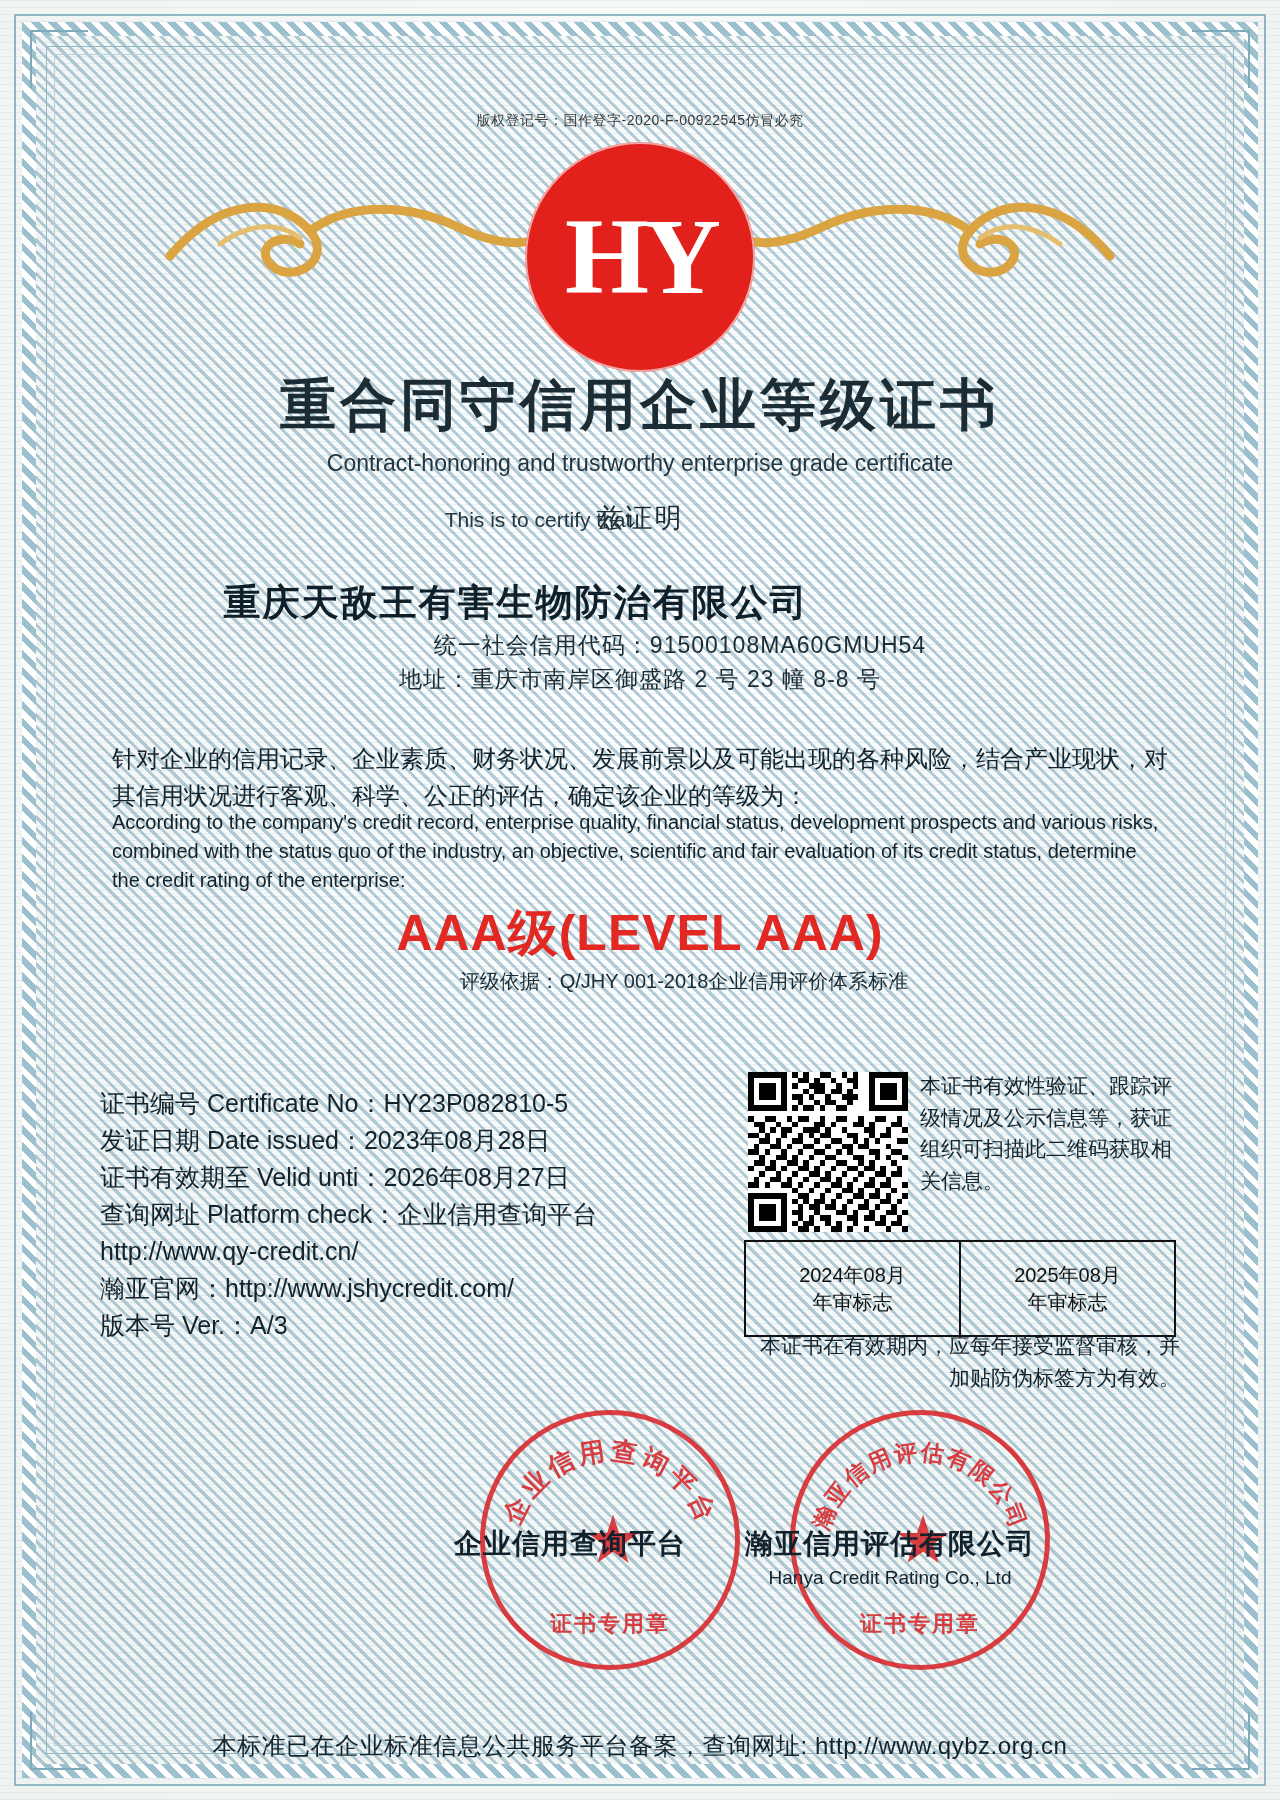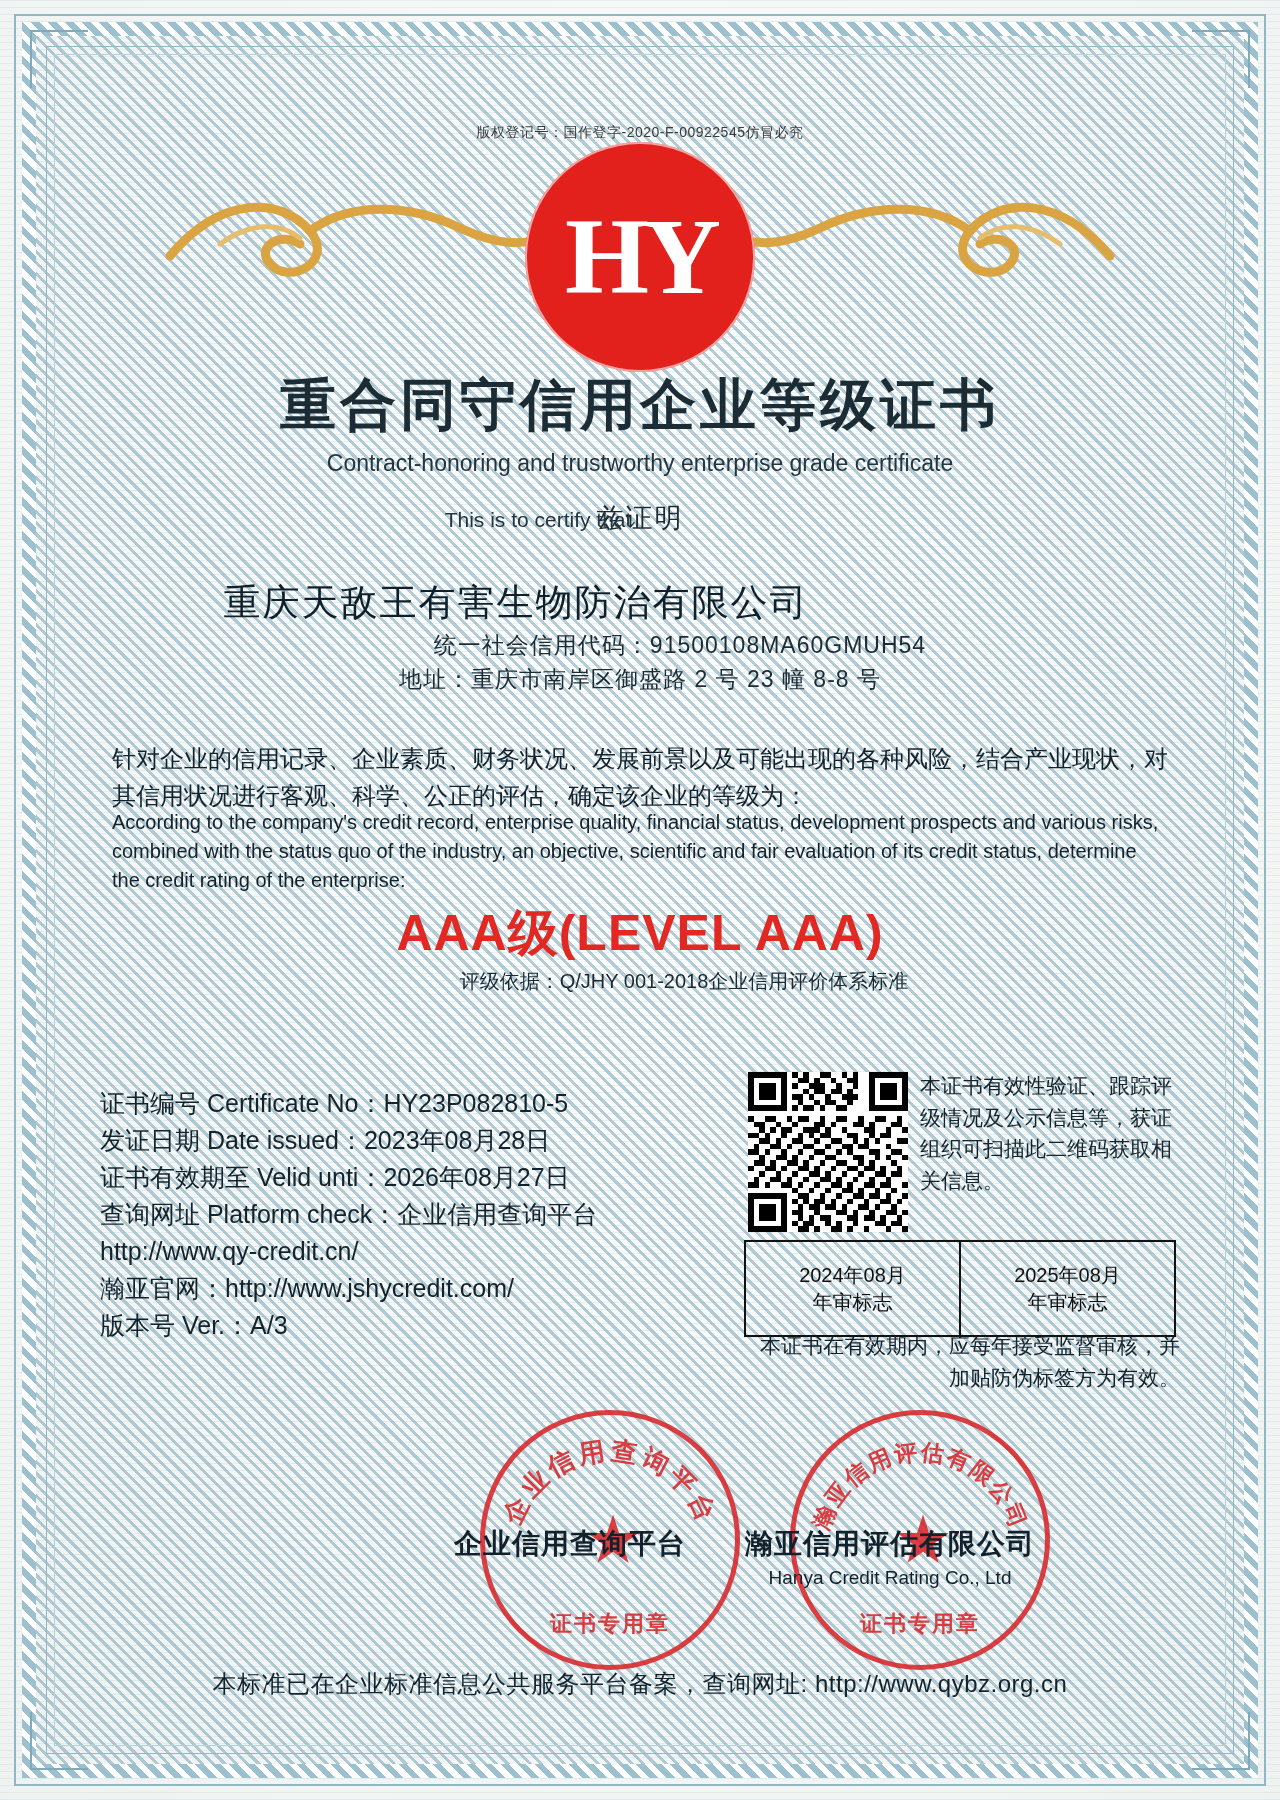--- a/index.html
+++ b/index.html
@@ -51,21 +51,21 @@
   }
   .corner.tl{left:30px;top:30px;border-right:none;border-bottom:none;}
   .corner.tr{right:30px;top:30px;border-left:none;border-bottom:none;}
   .corner.bl{left:30px;bottom:30px;border-right:none;border-top:none;}
   .corner.br{right:30px;bottom:30px;border-left:none;border-top:none;}
 
   .content{position:absolute;left:0;top:0;width:1280px;height:1800px;}
 
   .copyright{
     position:absolute;top:112px;left:0;width:1280px;text-align:center;
-    font-size:14px;color:#3b3b3b;letter-spacing:0.5px;margin-top:12px;
+    font-size:14px;color:#3b3b3b;letter-spacing:0.5px;
   }
 
   .emblem-wrap{
     position:absolute;top:130px;left:0;width:1280px;height:220px;
   }
   .flourish{
     position:absolute;top:56px;width:380px;height:110px;
   }
   .flourish.left{left:160px;}
   .flourish.right{right:160px;transform:scaleX(-1);}
@@ -97,21 +97,21 @@
   .certify-cn{
     position:absolute;top:500px;left:0;width:1280px;text-align:center;
     font-size:27px;color:#1c2c35;letter-spacing:2px;
   }
   .certify-en{
     position:absolute;top:508px;left:0;width:1076px;text-align:center;
     font-size:21px;color:#233540;
   }
   .company{
     position:absolute;top:578px;left:0;width:1032px;text-align:center;
-    font-size:37px;font-weight:normal;color:#10202b;letter-spacing:2px;
+    font-size:37px;font-weight:bold;color:#10202b;letter-spacing:2px;
   }
   .credit-code{
     position:absolute;top:630px;left:0;width:1280px;text-align:center;
     font-size:23px;color:#1c2c35;letter-spacing:1px;padding-left:40px;
   }
   .address{
     position:absolute;top:664px;left:0;width:1280px;text-align:center;
     font-size:23px;color:#1c2c35;letter-spacing:1px;
   }
 
@@ -189,21 +189,21 @@
 
   .org{
     position:absolute;top:1525px;width:420px;text-align:center;
   }
   .org.left{left:360px;}
   .org.right{left:680px;}
   .org .cn{font-size:28px;font-weight:bold;color:#12212b;letter-spacing:1px;}
   .org .en{font-size:19px;color:#12212b;margin-top:4px;}
 
   .footer{
-    position:absolute;left:0;top:1668px;width:1280px;text-align:center;
+    position:absolute;left:0;top:1730px;width:1280px;text-align:center;
     font-size:24px;color:#13222c;letter-spacing:0.5px;
   }
 </style>
 </head>
 <body>
 
 <div class="cert">
 
   <div class="border-outer"></div>
   <div class="border-band"></div>

